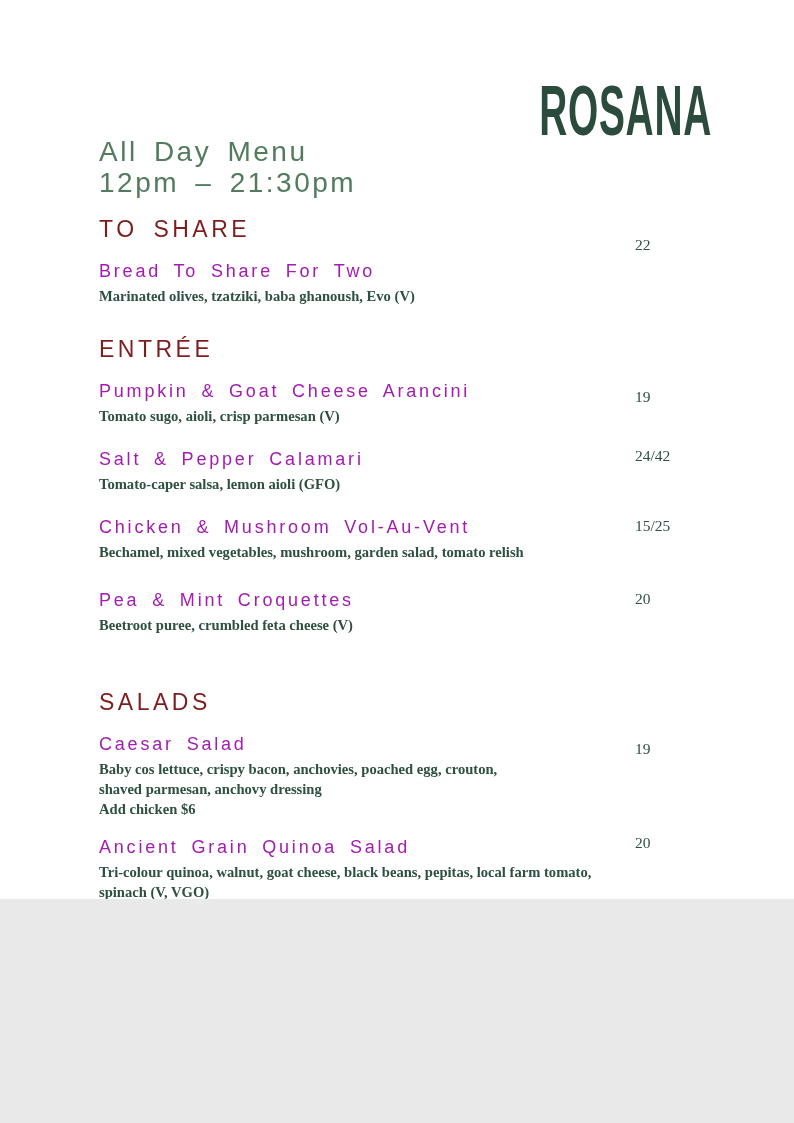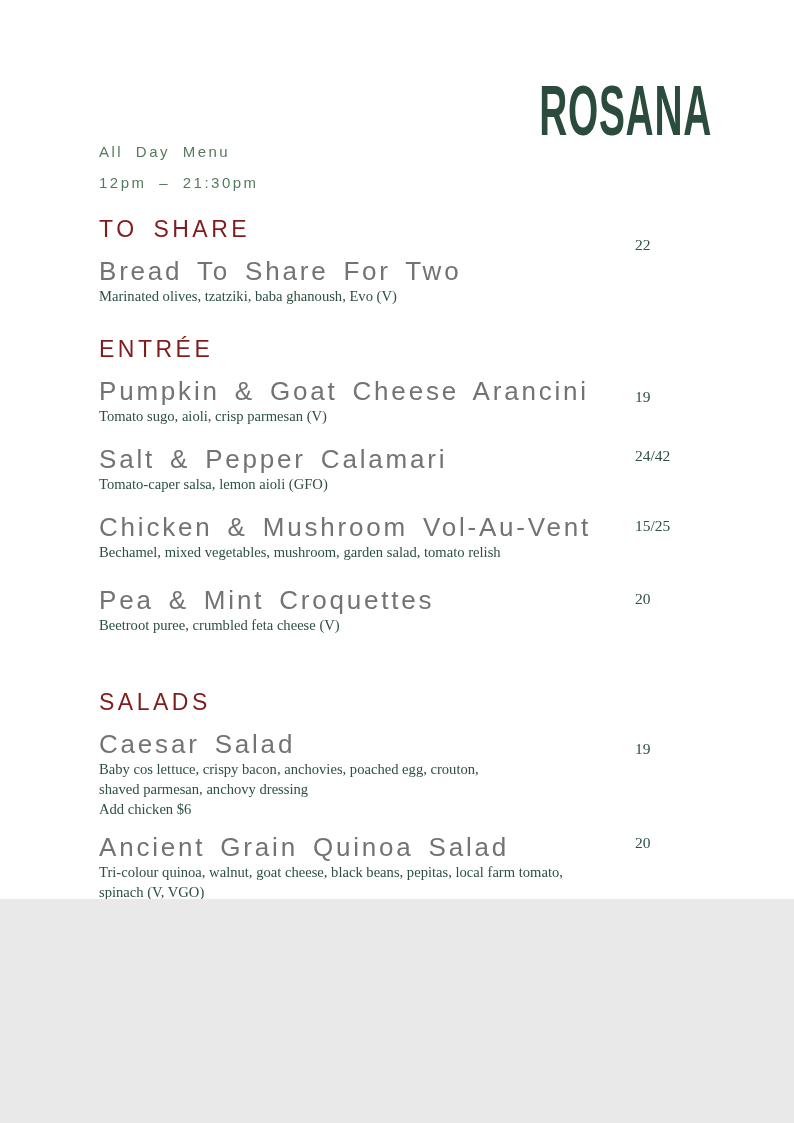--- a/index.html
+++ b/index.html
@@ -32,21 +32,21 @@
   }
 
   .content {
     position: absolute;
     left: 99px;
     top: 136px;
     width: 640px;
   }
 
   .menu-title, .menu-hours {
-    font-size: 15px;
+    font-size: 28px;
     line-height: 31px;
     letter-spacing: 2.5px;
     word-spacing: 6px;
     color: #537c5d;
   }
 
   .section-heading {
     font-size: 23px;
     line-height: 30px;
     letter-spacing: 3.5px;
@@ -54,35 +54,36 @@
     color: #7f1d1d;
   }
 
   .sec-toshare { margin-top: 16px; }
   .sec-entree  { margin-top: 28px; }
   .sec-salads  { margin-top: 52px; }
 
   .item { position: relative; }
 
   .item-title {
-    font-size: 26px;
+    font-size: 18px;
     line-height: 27px;
     letter-spacing: 2.8px;
     word-spacing: 5px;
-    color: #737373;
+    color: #a21caf;
     white-space: nowrap;
     margin-top: 14px;
   }
 
   .desc {
     font-family: "Liberation Serif", serif;
     font-size: 14.6px;
     line-height: 20px;
     color: #2e5040;
     white-space: nowrap;
+    font-weight: bold;
   }
   .desc-first { margin-top: 1px; }
 
   .price {
     position: absolute;
     left: 536px;
     font-family: "Liberation Serif", serif;
     font-size: 15.5px;
     line-height: 20px;
     color: #2e5040;

